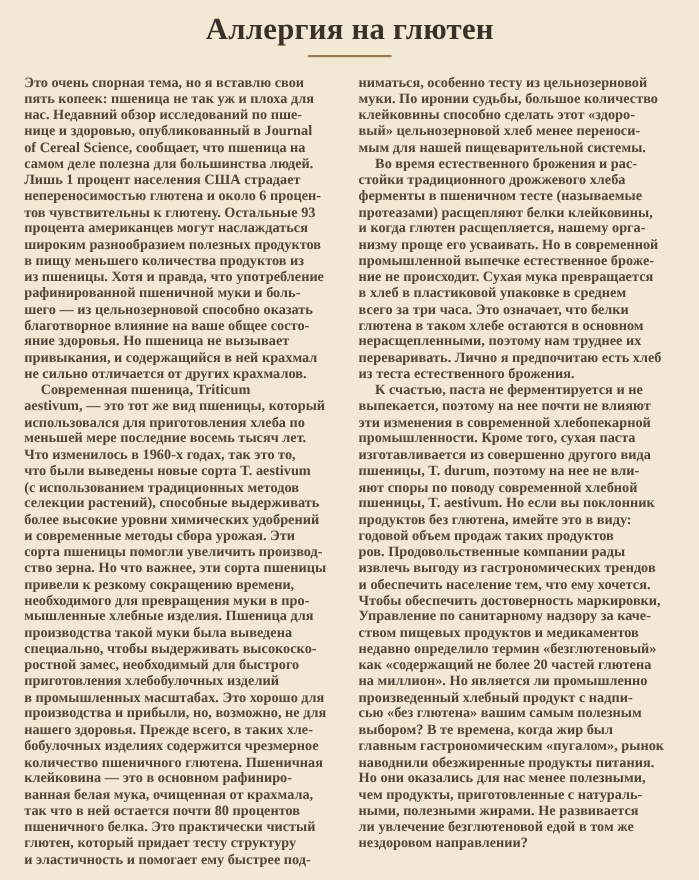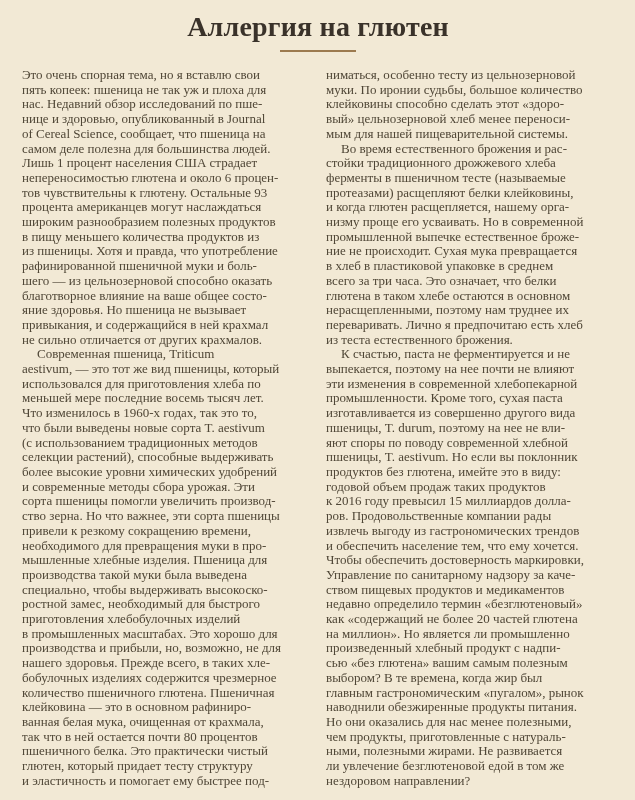--- a/index.html
+++ b/index.html
@@ -36,21 +36,21 @@
   }
   .article{
     display:flex;
     gap:15px;
     margin-top:16px;
   }
   .column{
     width:289px;
     flex:0 0 289px;
   }
-  .para{margin:0;}
+  .para{margin:0;font-weight:bold;}
   .line{
     font-size:13px;
     line-height:14.7px;
     white-space:nowrap;
     color:var(--text);
   }
   .line.indent{
     padding-left:15px;
   }
 </style>
@@ -144,21 +144,20 @@
           <div class="line indent">К счастью, паста не ферментируется и не</div>
           <div class="line">выпекается, поэтому на нее почти не влияют</div>
           <div class="line">эти изменения в современной хлебопекарной</div>
           <div class="line">промышленности. Кроме того, сухая паста</div>
           <div class="line">изготавливается из совершенно другого вида</div>
           <div class="line">пшеницы, T. durum, поэтому на нее не вли-</div>
           <div class="line">яют споры по поводу современной хлебной</div>
           <div class="line">пшеницы, T. aestivum. Но если вы поклонник</div>
           <div class="line">продуктов без глютена, имейте это в виду:</div>
           <div class="line">годовой объем продаж таких продуктов</div>
-          <div class="line">к 2016 году превысил 15 миллиардов долла-</div>
           <div class="line">ров. Продовольственные компании рады</div>
           <div class="line">извлечь выгоду из гастрономических трендов</div>
           <div class="line">и обеспечить население тем, что ему хочется.</div>
           <div class="line">Чтобы обеспечить достоверность маркировки,</div>
           <div class="line">Управление по санитарному надзору за каче-</div>
           <div class="line">ством пищевых продуктов и медикаментов</div>
           <div class="line">недавно определило термин «безглютеновый»</div>
           <div class="line">как «содержащий не более 20 частей глютена</div>
           <div class="line">на миллион». Но является ли промышленно</div>
           <div class="line">произведенный хлебный продукт с надпи-</div>

